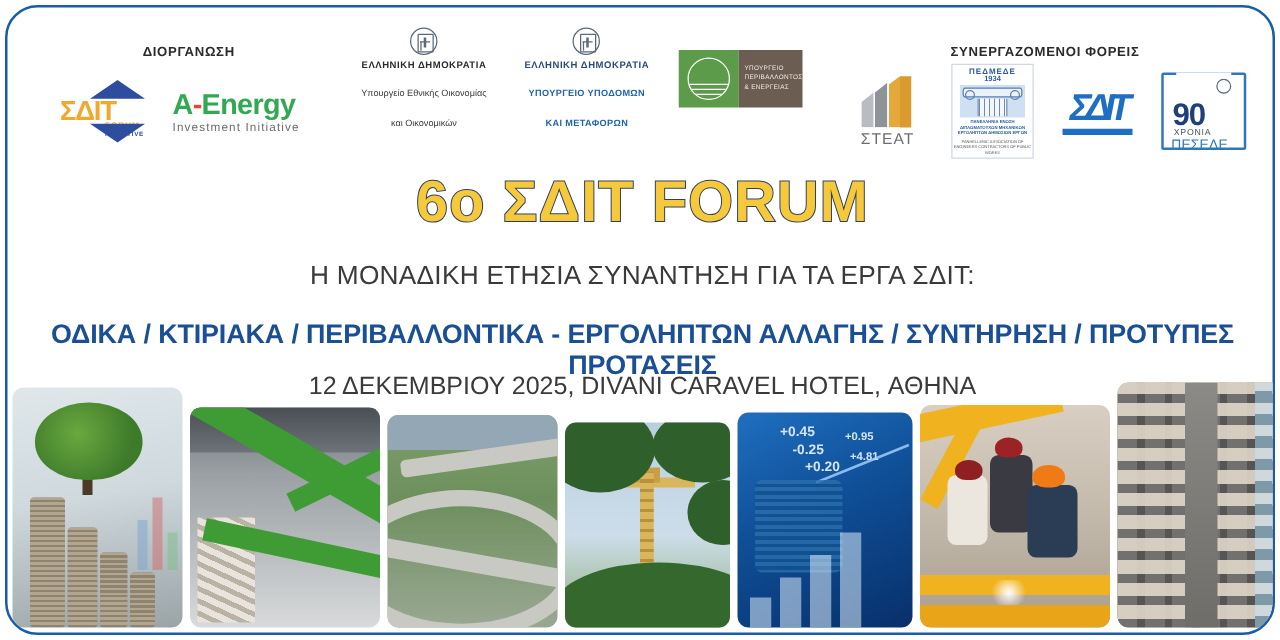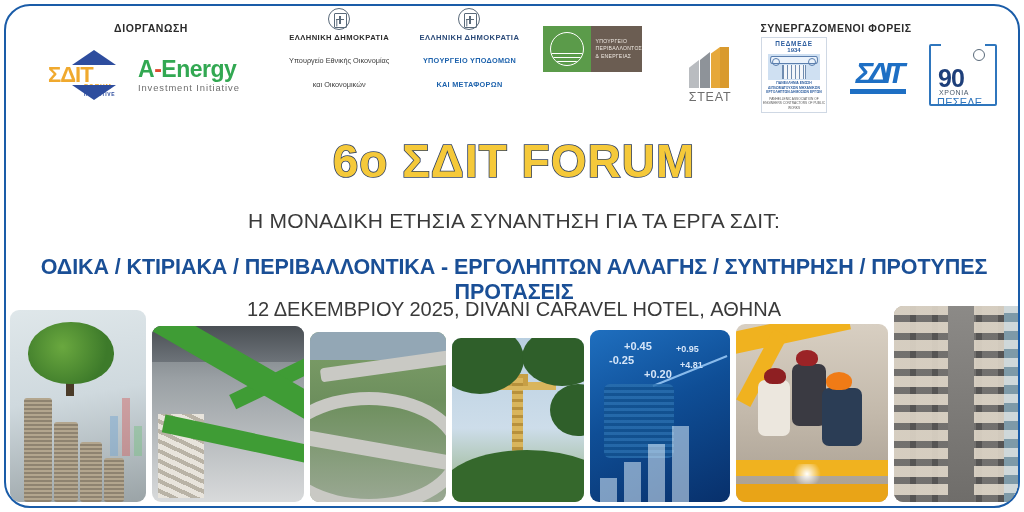--- a/index.html
+++ b/index.html
@@ -19,21 +19,21 @@
     border:2.5px solid #1a5ca8;
     border-radius:26px;
     background:#ffffff;
     overflow:hidden;
   }
 
   
   .logo-band {
     position:absolute; left:0; top:0; width:1016px; height:124px;
   }
-  .logo-group { position:absolute; top:2px; height:124px; }
+  .logo-group { position:absolute; top:16px; height:124px; }
   .group-title {
     font-size:10.5px; font-weight:bold; letter-spacing:.55px;
     color:#2b2b2b; text-align:center; width:100%;
     padding-top:14px;
   }
   .group-logos {
     display:flex; align-items:center; justify-content:center;
     gap:16px; height:78px; margin-top:2px;
   }
 
@@ -243,21 +243,21 @@
   .p4 .cab { position:absolute; left:56px; top:36px; width:20px;height:12px; background:#c79f45; }
   .p4 .leaf{ position:absolute; border-radius:50%; background:#2f5f2a; }
   .p4 .l1{ left:-16px; top:-14px; width:88px;height:70px; }
   .p4 .l2{ right:-18px; top:-10px; width:80px;height:58px; }
   .p4 .l3{ left:-10px; bottom:-24px; width:170px;height:76px; background:#35682c; }
   .p4 .l4{ right:-22px; top:46px; width:56px;height:52px; }
 
   
   .p5 { background:linear-gradient(155deg,#1f6fbf 0%,#0f4e96 45%,#08306b 100%); color:#cfe4fa; }
   .p5 .num{ position:absolute; font-size:11px; font-weight:bold; color:#e6f1ff; opacity:.92; }
-  .p5 .n1{ left:34px; top:10px; } .p5 .n2{ left:19px; top:24px; }
+  .p5 .n1{ left:34px; top:10px; } .p5 .n2{ left:44px; top:24px; }
   .p5 .n3{ left:22px; top:38px;margin-left:32px; } .p5 .n4{ left:86px; top:14px; font-size:9px;}
   .p5 .n5{ left:90px; top:30px; font-size:9px;}
   .p5 .coinstack{ position:absolute; left:14px; top:54px; width:70px;height:74px;
     background:repeating-linear-gradient(#2a6fae 0 3px,#13528f 3px 6px); border-radius:6px; opacity:.8; }
   .p5 .fbars{ position:absolute; bottom:0; left:10px; display:flex; align-items:flex-end; gap:7px; }
   .p5 .fbars i{ display:block; width:17px; background:rgba(220,236,250,.55); }
   .p5 .fbars i:nth-child(1){height:24px;} .p5 .fbars i:nth-child(2){height:40px;}
   .p5 .fbars i:nth-child(3){height:58px;} .p5 .fbars i:nth-child(4){height:76px;}
   .p5 .trend{ position:absolute; left:60px; top:40px; width:80px;height:2px;
               background:#a8d4ff; transform:rotate(-22deg); opacity:.8;}

